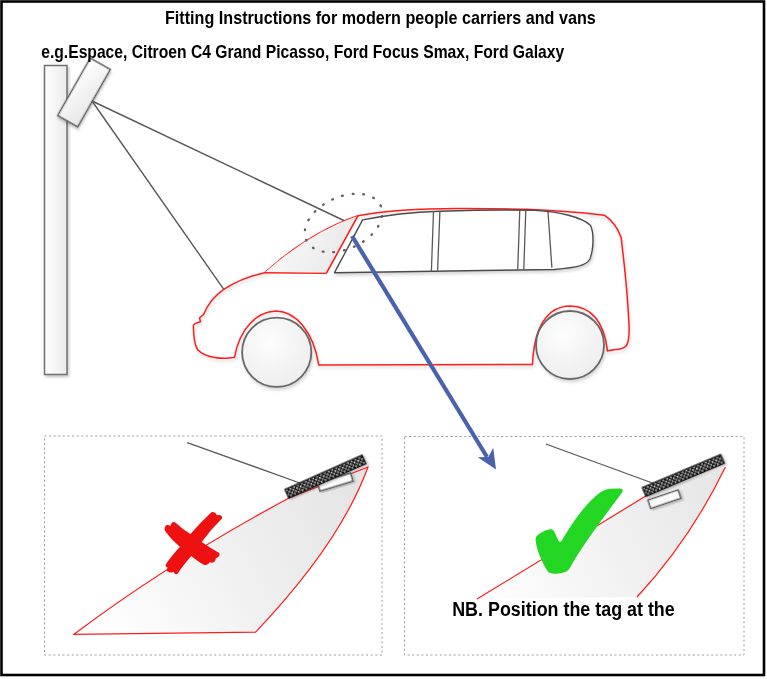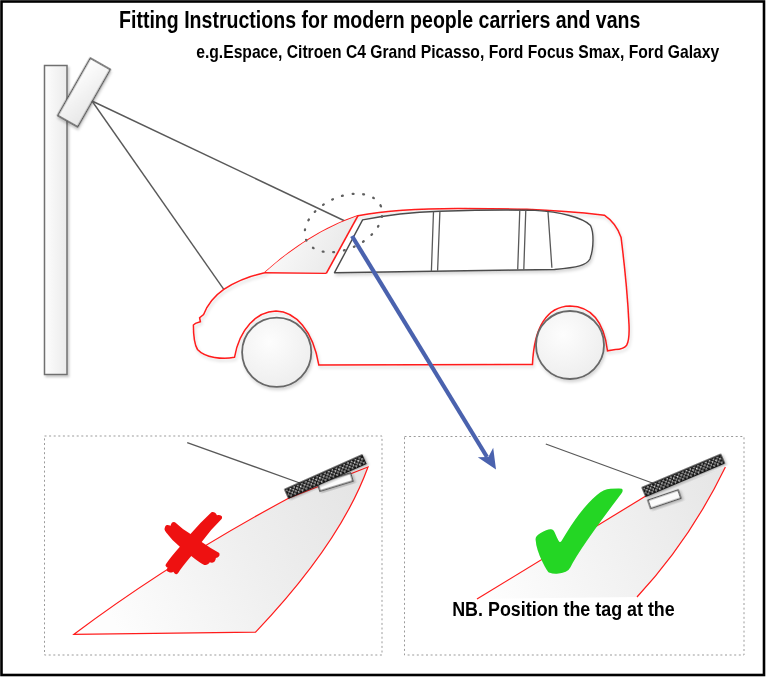--- a/index.html
+++ b/index.html
@@ -3,22 +3,22 @@
 <meta charset="utf-8">
 <style>
   html,body{margin:0;padding:0;background:#ffffff;}
   #stage{position:relative;width:767px;height:679px;background:#ffffff;overflow:hidden;
          font-family:"Liberation Sans",sans-serif;}
   #drawing{position:absolute;left:0;top:0;}
   .txt{position:absolute;color:#000;font-weight:bold;white-space:nowrap;}
   .narrow{display:inline-block;transform:scaleX(0.85);transform-origin:50% 50%;}
   #subtitle .narrow{transform:scaleX(0.861);}
   #note .narrow{transform:scaleX(0.894);}
-  #title{left:-1px;top:7px;width:762px;text-align:center;font-size:23px;}
-  #subtitle{left:-1px;top:43px;width:762px;text-align:right;font-size:18.2px;line-height:19px;}
+  #title{left:-1px;top:7px;width:762px;text-align:center;font-size:19px;}
+  #subtitle{left:-1px;top:43px;width:762px;text-align:left;font-size:18.2px;line-height:19px;}
   #note{left:405px;top:598px;width:316px;text-align:center;font-size:20px;line-height:23px;white-space:nowrap;}
   .mark{position:absolute;font-family:"DejaVu Sans",sans-serif;line-height:1;}
   #cross-mark{left:159px;top:506px;font-size:80px;color:var(--cross-red);transform:rotate(-10deg) scale(1.27,0.93);}
   #check-mark{left:518px;top:459px;font-size:149px;color:var(--check-green);transform:rotate(-4deg);}
   .redline{stroke:var(--outline-red);fill:none;}
   .grayline{stroke:var(--line-gray);fill:none;}
 </style>
 </head>
 <body>
 

